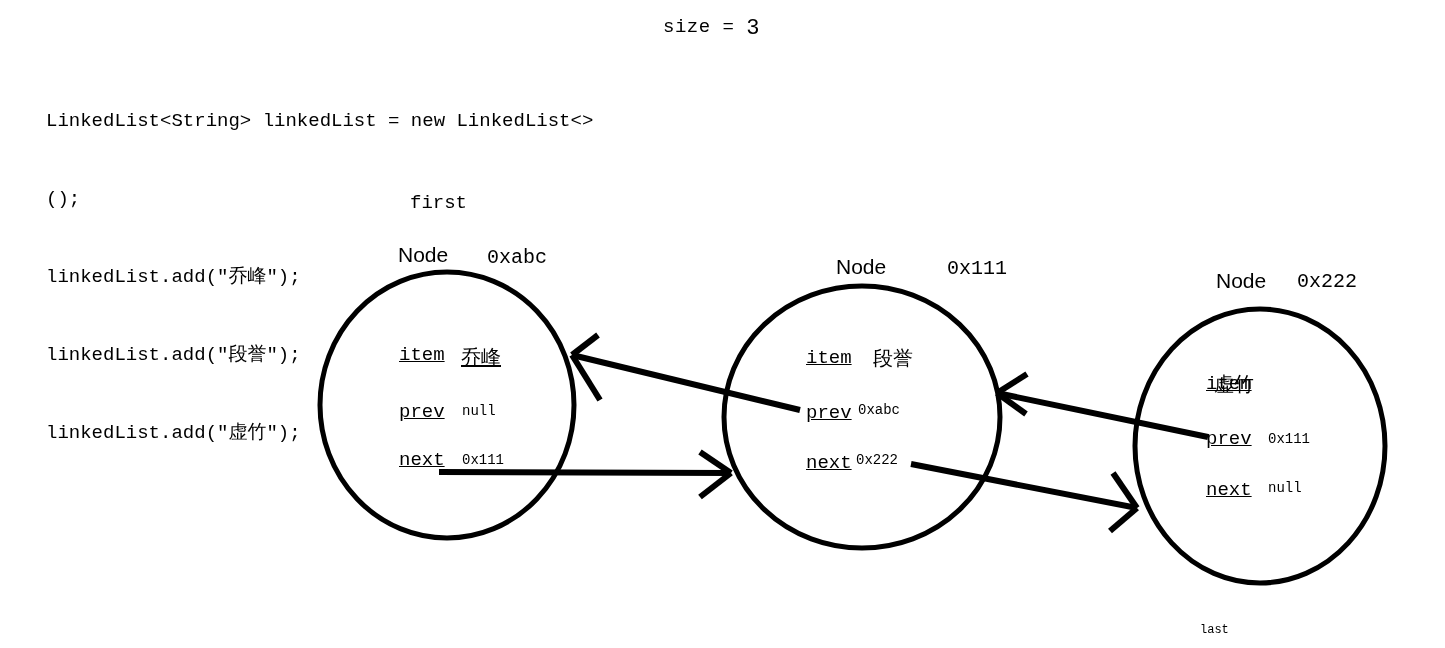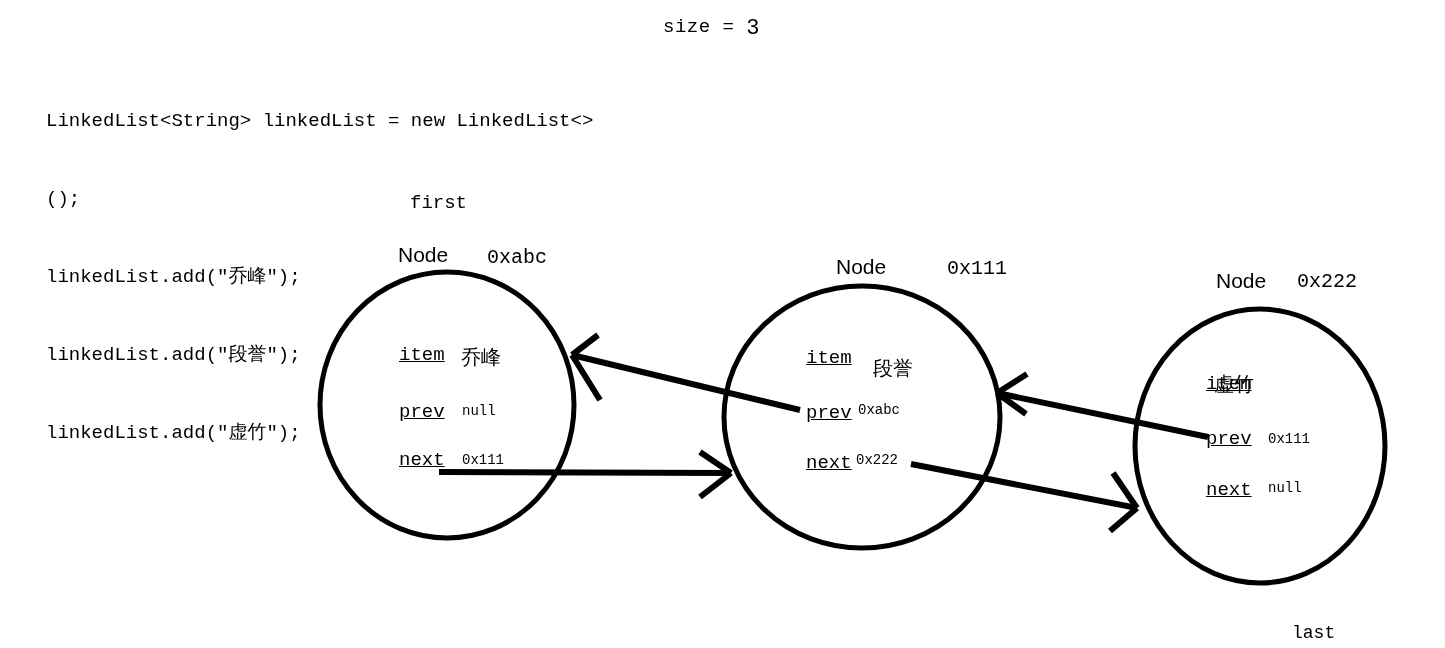--- a/index.html
+++ b/index.html
@@ -40,49 +40,49 @@
   #code-block {
     left: 46px; top: 56px;
     font-size: 19px;
     line-height: 26px;
     letter-spacing: 0px;
   }
   #code-block .code-line { display: block; height: 26px; }
 
   
   #first-label { left: 410px; top: 192px; font-size: 19px; }
-  #last-label  { left: 1292px; top: 623px; font-size: 18px; }
+  #last-label  { left: 1200px; top: 623px; font-size: 12px; }
 
   
   .node-title { font-family: Liberation Sans, sans-serif; font-size: 21px; }
   .node-addr  { font-size: 20px; }
 
   #node1-title { left: 398px;  top: 243px; }
   #node1-addr  { left: 487px;  top: 246px; }
   #node2-title { left: 836px;  top: 255px; }
   #node2-addr  { left: 947px;  top: 257px; }
   #node3-title { left: 1216px; top: 269px; }
   #node3-addr  { left: 1297px; top: 270px; }
 
   
   .field-key { font-size: 19px; text-decoration: underline; }
   .field-val { font-size: 14px; }
   .cjk { font-family: "DejaVu Sans", sans-serif; font-size: 20px; }
 
   
   #n1-item-k { left: 399px; top: 344px; }
-  #n1-item-v { left: 461px; top: 344px; }
+  #n1-item-v { left: 461px; top: 344px; text-decoration: underline; }
   #n1-prev-k { left: 399px; top: 401px; }
   #n1-prev-v { left: 462px; top: 403px; }
   #n1-next-k { left: 399px; top: 449px; }
   #n1-next-v { left: 462px; top: 452px; }
 
   
   #n2-item-k { left: 806px; top: 347px; }
-  #n2-item-v { left: 873px; top: 355px; text-align: center; }
+  #n2-item-v { left: 873px; top: 345px; text-align: center; }
   #n2-prev-k { left: 806px; top: 402px; }
   #n2-prev-v { left: 858px; top: 402px; }
   #n2-next-k { left: 806px; top: 452px; }
   #n2-next-v { left: 856px; top: 452px; }
 
   
   #n3-item-k { left: 1206px; top: 373px; }
   #n3-item-v { left: 1214px; top: 371px; }
   #n3-prev-k { left: 1206px; top: 428px; }
   #n3-prev-v { left: 1268px; top: 431px; }

